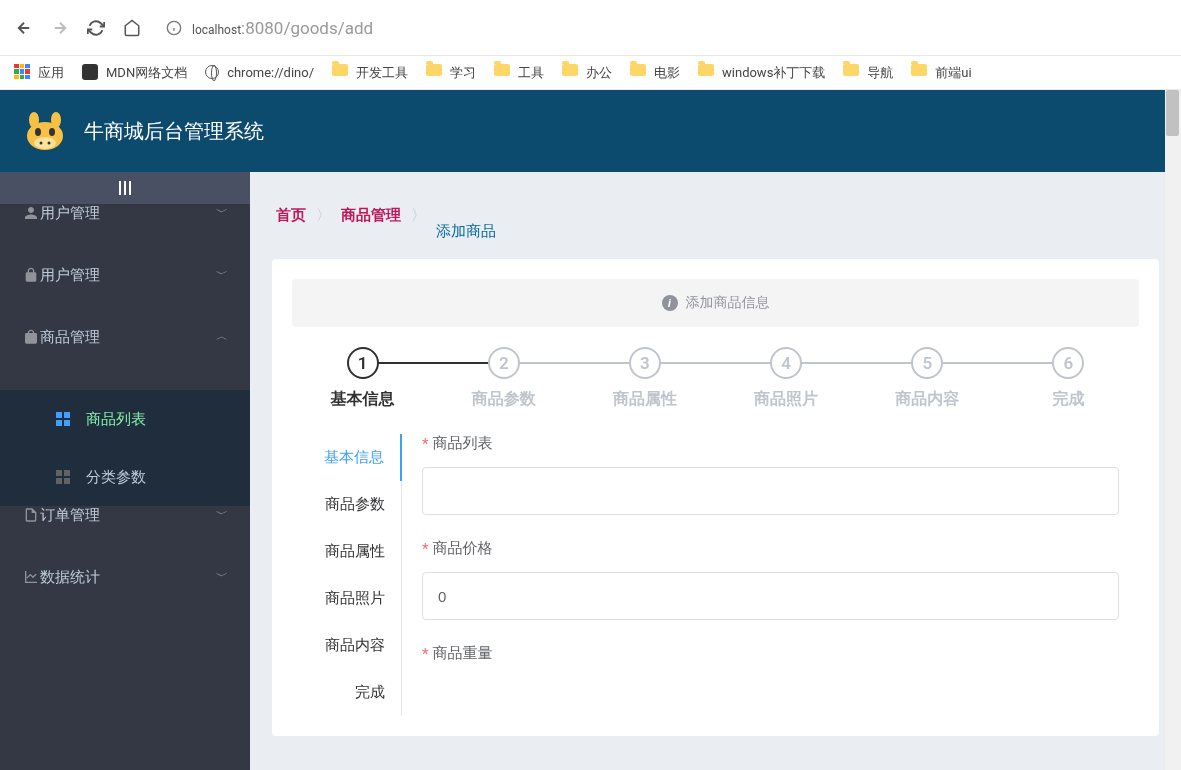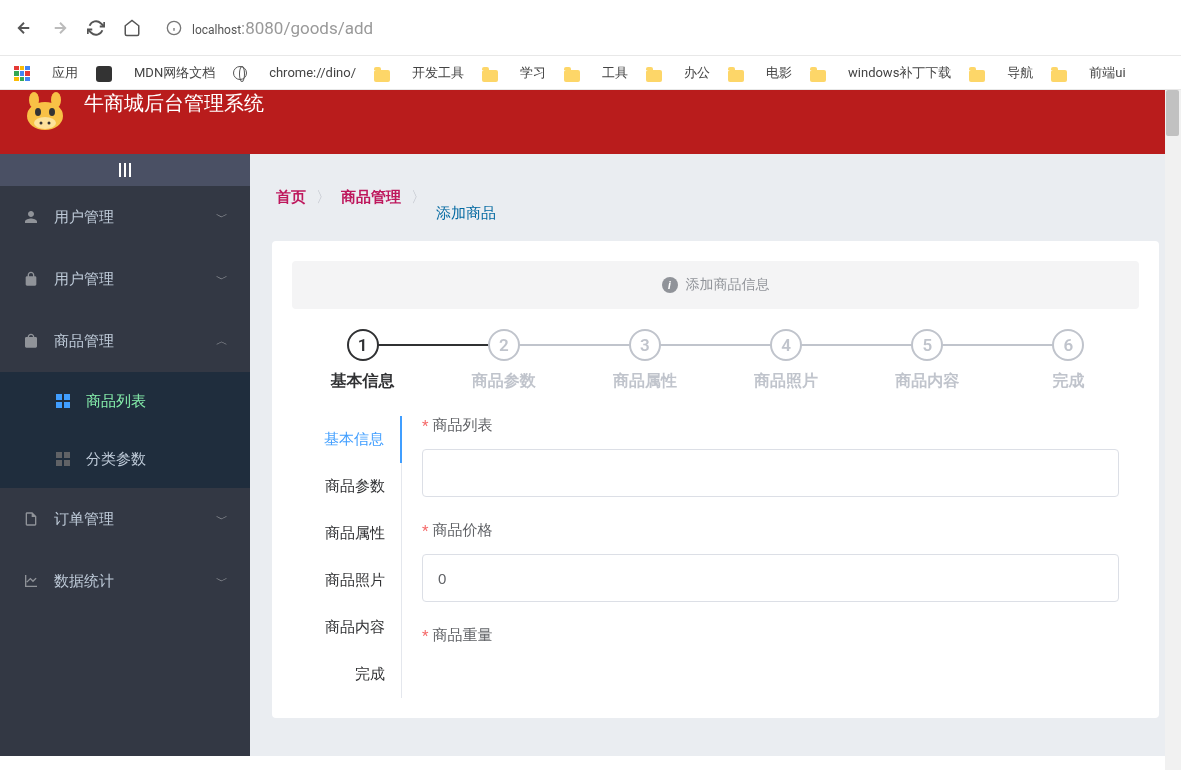--- a/index.html
+++ b/index.html
@@ -7,46 +7,46 @@
     
     
     .browser-bar { height: 56px; background: #fff; display: flex; align-items: center; padding: 0 14px; gap: 16px; border-bottom: 1px solid #e8e8e8; }
     .nav-btn { color: #555; cursor: pointer; width: 20px; height: 20px; display: flex; align-items: center; justify-content: center; }
     .nav-btn.disabled { color: #bbb; }
     .url-bar { flex: 1; display: flex; align-items: center; gap: 10px; padding: 4px 8px; border-radius: 20px; }
     .url-host { color: #555; font-size: 12px; }
     .url-path { color: #999; font-size: 17px; }
     
     .bookmarks-bar { height: 34px; background: #fff; display: flex; align-items: center; padding: 0 14px; gap: 18px; font-size: 13px; color: #444; border-bottom: 1px solid #e8e8e8; }
-    .bm-item { display: flex; align-items: flex-end; gap: 22px; cursor: pointer; white-space: nowrap; }
+    .bm-item { display: flex; align-items: flex-start; gap: 8px; cursor: pointer; white-space: nowrap; }
     .bm-apps-icon { width: 16px; height: 16px; display: grid; grid-template-columns: repeat(3,1fr); grid-template-rows: repeat(3,1fr); gap: 1px; }
     .bm-apps-icon span { background: #e53935; }
     .bm-apps-icon span:nth-child(2){background:#fbbc05}.bm-apps-icon span:nth-child(3){background:#4285f4}
     .bm-apps-icon span:nth-child(4){background:#34a853}.bm-apps-icon span:nth-child(5){background:#4285f4}.bm-apps-icon span:nth-child(6){background:#e53935}
     .bm-apps-icon span:nth-child(7){background:#fbbc05}.bm-apps-icon span:nth-child(8){background:#34a853}.bm-apps-icon span:nth-child(9){background:#4285f4}
     .bm-folder { width: 16px; height: 12px; background: #fdd668; border-radius: 2px; position: relative; }
     .bm-folder::before { content:''; position:absolute; top:-3px; left:0; width:7px; height:3px; background:#fdd668; border-radius:2px 2px 0 0; }
     .bm-dark { width:16px; height:16px; background:#333; border-radius:3px; }
     .bm-globe { width:14px; height:14px; border:1.5px solid #555; border-radius:50%; position:relative; }
     .bm-globe::after{content:'';position:absolute;top:-1.5px;left:5px;width:4px;height:14px;border:1.5px solid #555;border-radius:50%;}
     
     
-    .app-header { height: 64px; background: #b91c1c; display: flex; padding: 0 20px; gap: 14px; }
+    .app-header { height: 82px; background: #0c4a6e; display: flex; align-items: center; padding: 0 20px; gap: 14px; }
     .logo { width: 50px; height: 42px; }
     .app-title { color: #fff; font-size: 20px; font-weight: 400; }
     
     
     .app-body { display: flex; height: calc(770px - 56px - 34px - 78px); }
     
     
     .sidebar { width: 250px; background: #333844; color: #bfcbd9; display: flex; flex-direction: column; }
     .sidebar-collapse { height: 32px; background: #4a5064; display: flex; align-items: center; justify-content: center; cursor: pointer; }
     .collapse-bars { display: flex; gap: 3px; }
     .collapse-bars span { width: 2px; height: 14px; background: #fff; }
-    .menu-item { height: 62px; display: flex; align-items: center; padding: 0 22px; gap: 14px; cursor: pointer; font-size: 15px; }
+    .menu-item { height: 62px; display: flex; padding: 0 22px; cursor: pointer; font-size: 15px; }
     .menu-label { flex: 1; }
     .menu-arrow { color: #909399; font-size: 12px; }
     .submenu-item { height: 58px; display: flex; align-items: center; padding: 0 22px 0 54px; gap: 14px; cursor: pointer; font-size: 15px; background: #1f2d3d; }
     .submenu-item.active { color: #86efac; }
     .menu-icon { width: 18px; height: 18px; display: flex; align-items: center; justify-content: center; }
     .grid-icon { display: grid; grid-template-columns: 1fr 1fr; grid-template-rows: 1fr 1fr; gap: 2px; width: 14px; height: 14px; }
     .grid-icon span { background: #606266; }
     .submenu-item.active .grid-icon span { background: #409eff; }
     
     

